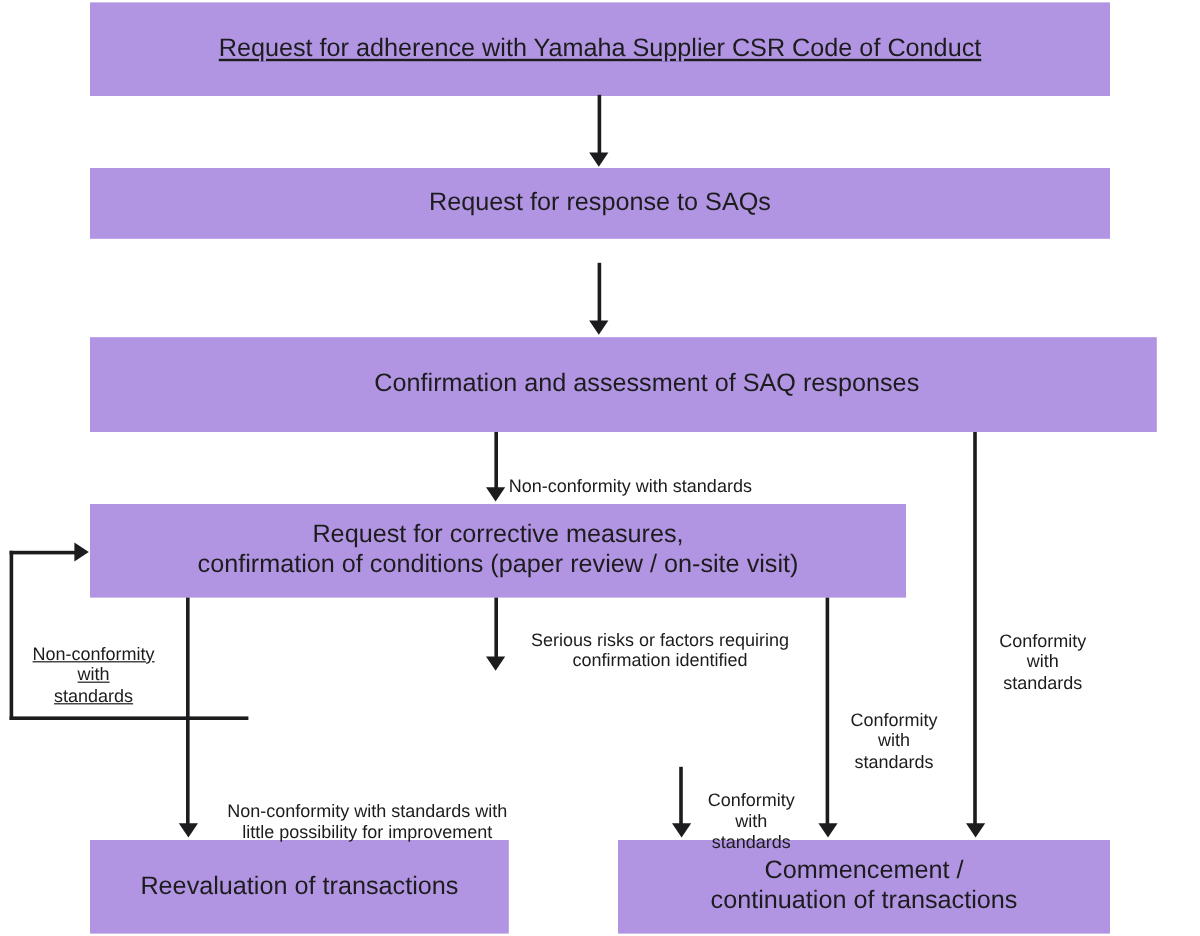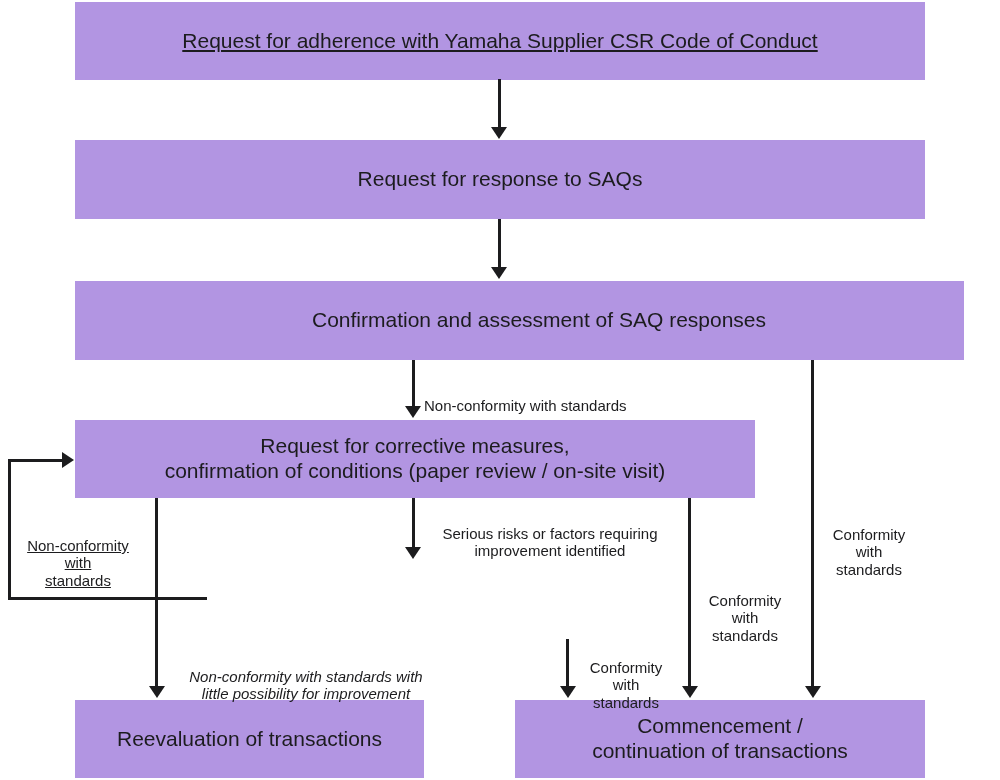--- a/index.html
+++ b/index.html
@@ -51,21 +51,21 @@
     border-left:12px solid var(--line);
   }
 </style>
 </head>
 <body>
 
 <div class="canvas">
 
   <div class="box" style="left:75px;top:2px;width:850px;height:78px;text-decoration:underline;">Request for adherence with Yamaha Supplier CSR Code of Conduct</div>
 
-  <div class="box" style="left:75px;top:140px;width:850px;height:79px;">Request for response to SAQs</div>
+  <div class="box" style="left:75px;top:140px;width:850px;height:59px;">Request for response to SAQs</div>
 
   <div class="box" style="left:75px;top:281px;width:850px;height:79px;padding-left:39px;">Confirmation and assessment of SAQ responses</div>
 
   <div class="box" style="left:75px;top:420px;width:680px;height:78px;">Request for corrective measures,
 confirmation of conditions (paper review / on-site visit)</div>
 
 
   <div class="box" style="left:75px;top:700px;width:349px;height:78px;">Reevaluation of transactions</div>
 
   <div class="box" style="left:515px;top:700px;width:410px;height:78px;">Commencement /
@@ -96,27 +96,27 @@
   <div class="head-down" style="left:560px;top:686px;"></div>
 
   <div class="shaft-h" style="left:8px;top:597px;width:199px;"></div>
   <div class="shaft-v" style="left:8px;top:459px;height:141px;"></div>
   <div class="shaft-h" style="left:8px;top:459px;width:55px;"></div>
   <div class="head-right" style="left:62px;top:452px;"></div>
 
   <div class="edge-label left-align" style="left:424px;top:381px;width:250px;">Non-conformity with standards</div>
 
   <div class="edge-label" style="left:415px;top:509px;width:270px;">Serious risks or factors requiring
-improvement identified</div>
+confirmation identified</div>
 
   <div class="edge-label" style="left:8px;top:521px;width:140px;text-decoration:underline;">Non-conformity
 with
 standards</div>
 
-  <div class="edge-label" style="left:166px;top:652px;width:280px;font-style:italic;">Non-conformity with standards with
+  <div class="edge-label" style="left:166px;top:652px;width:280px;">Non-conformity with standards with
 little possibility for improvement</div>
 
   <div class="edge-label" style="left:576px;top:643px;width:100px;">Conformity
 with
 standards</div>
 
   <div class="edge-label" style="left:695px;top:576px;width:100px;">Conformity
 with
 standards</div>
 

